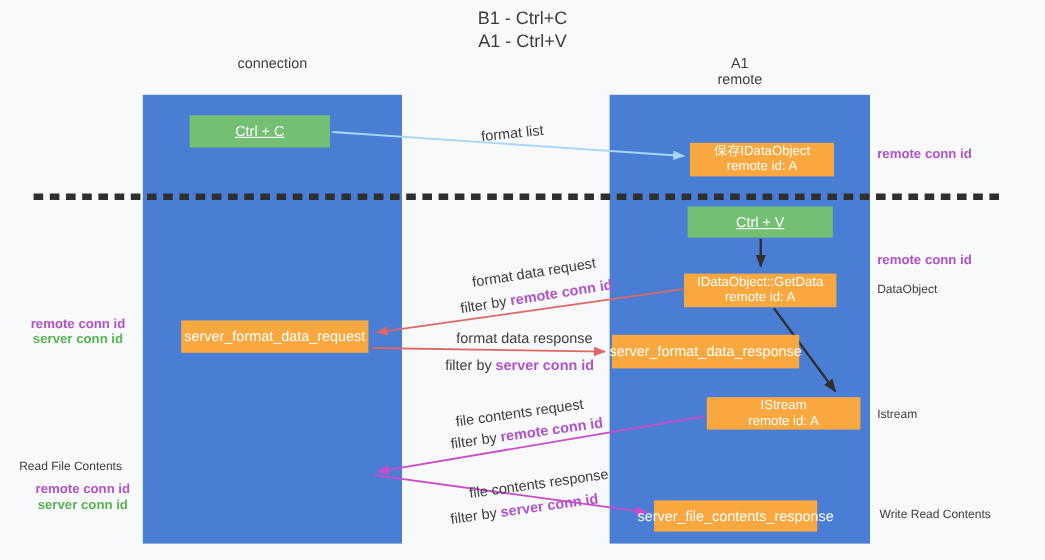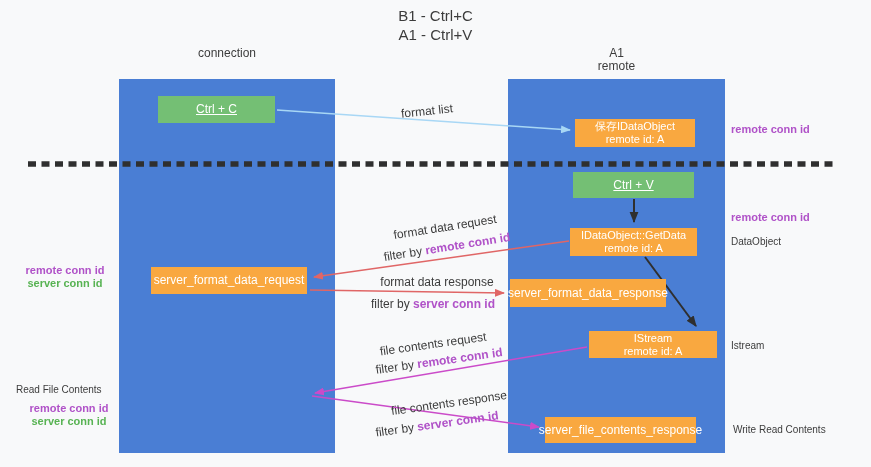--- a/index.html
+++ b/index.html
@@ -106,21 +106,21 @@
   <div class="node orange" style="left:510px;top:279px;width:156px;height:28px;">
     <span>server_format_data_response</span>
   </div>
 
   <div class="node orange small" style="left:589px;top:331px;width:128px;height:27px;">
     <span>IStream</span>
     <span>remote id: A</span>
   </div>
 
 
-  <div class="node orange" style="left:545px;top:417px;width:151px;height:26px;">
+  <div class="node orange" style="left:545px;top:417px;width:136px;height:26px;">
     <span>server_file_contents_response</span>
   </div>
 
   <div class="flow" style="left:427px;top:111px;--r:-6deg;">format list</div>
 
   <div class="flow" style="left:445px;top:227px;--r:-9deg;">format data request</div>
   <div class="flow" style="left:447px;top:247px;--r:-9deg;">
     <span>filter by </span><span class="purple" style="font-size:12px;">remote conn id</span>
   </div>
 

